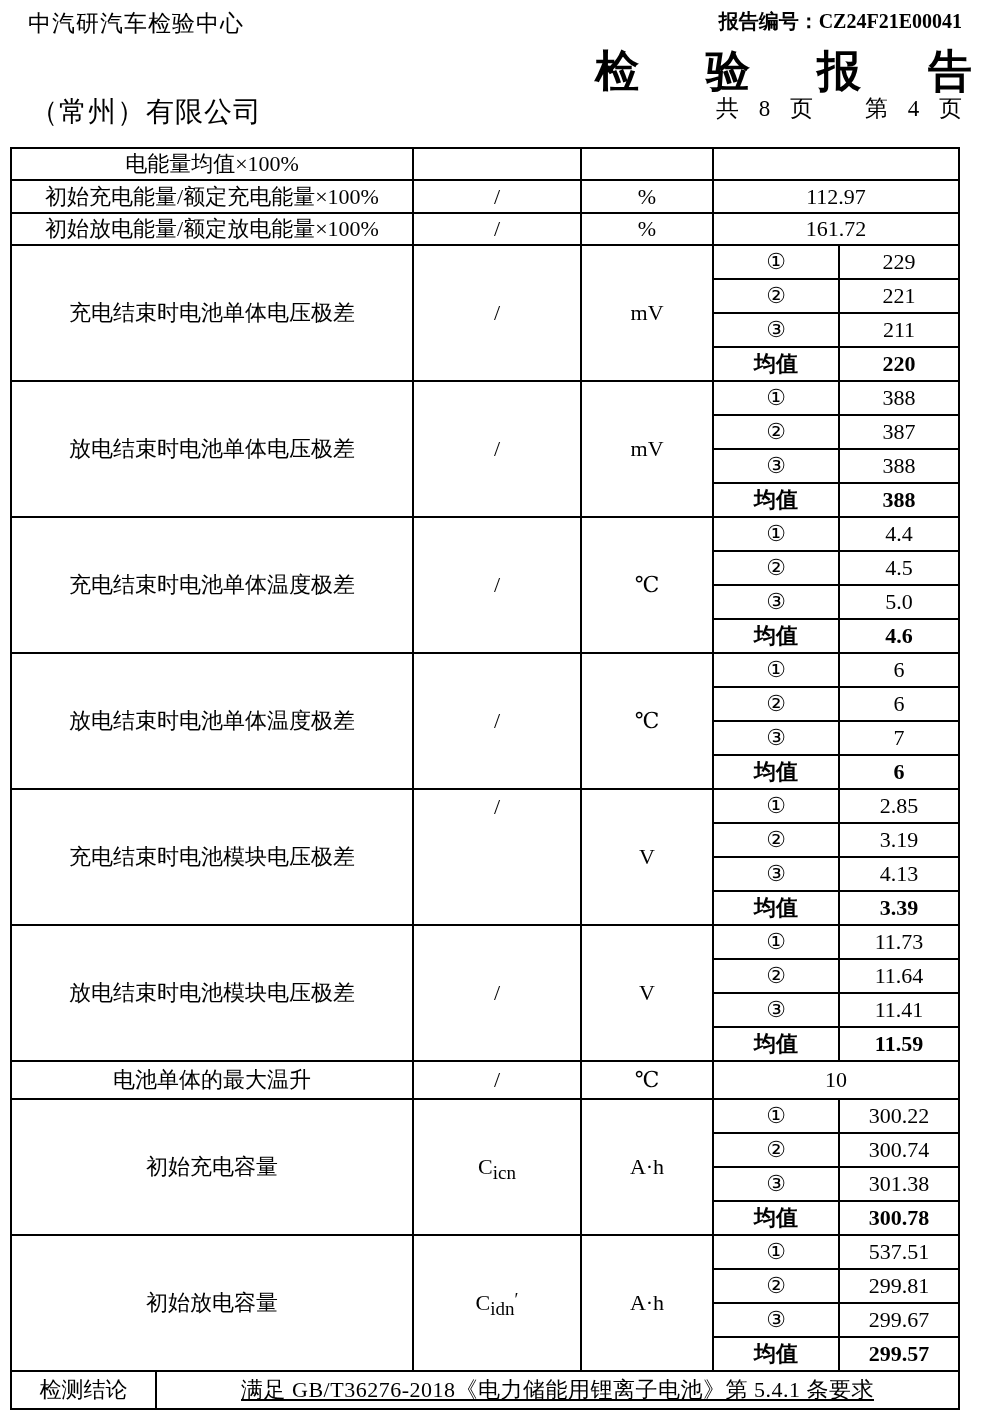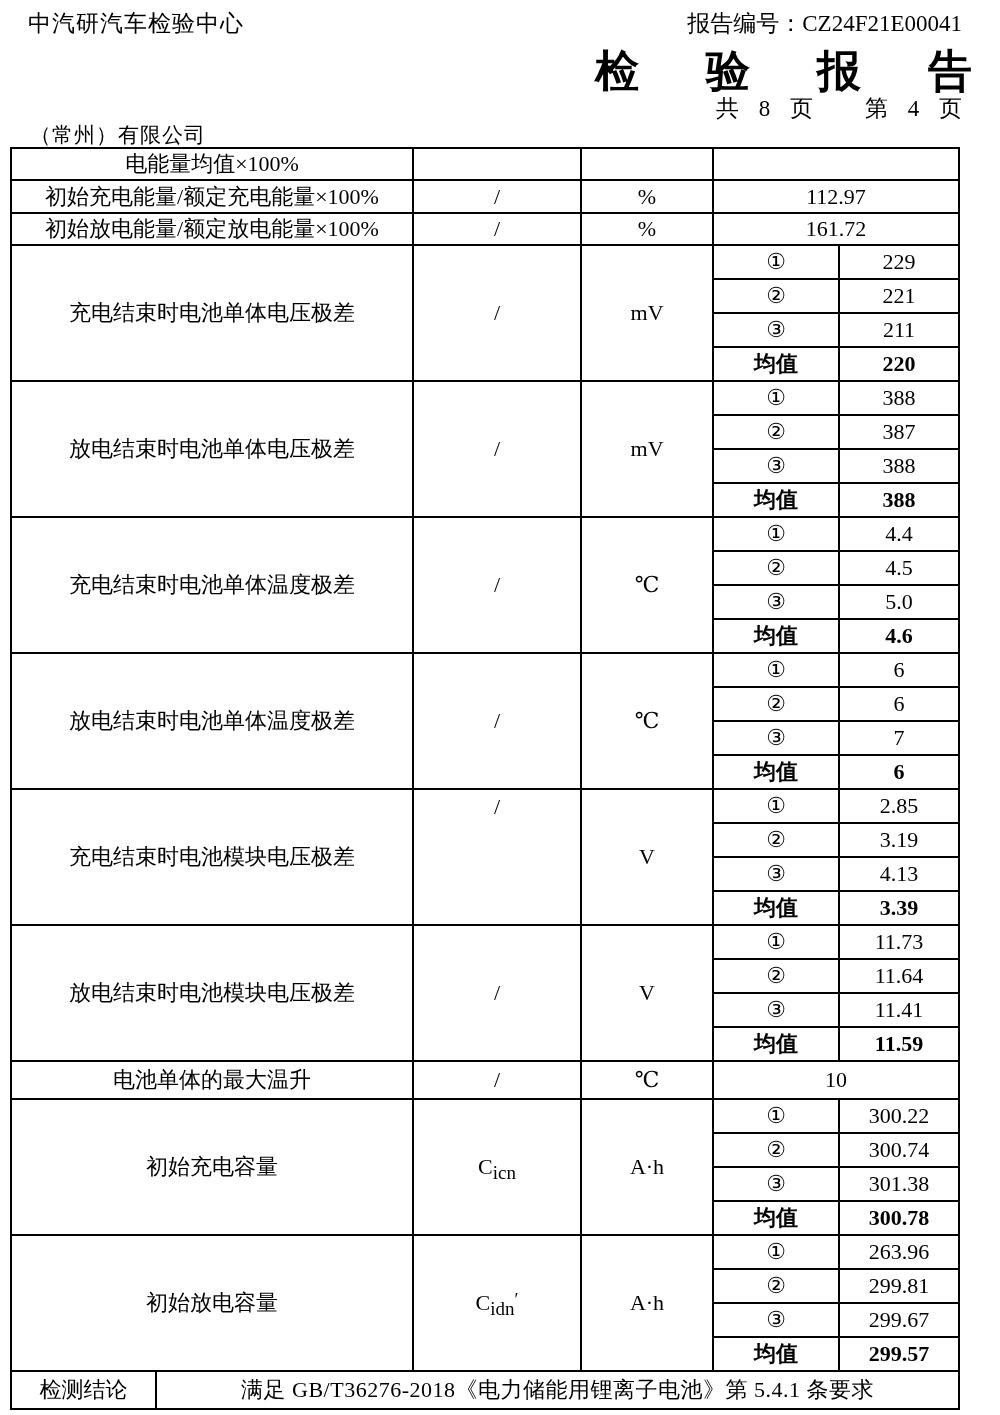--- a/index.html
+++ b/index.html
@@ -12,32 +12,33 @@
     font-family: "Liberation Serif", "DejaVu Serif", serif;
     color: #000;
     overflow: hidden;
   }
   .hdr-top-left {
     position: absolute; left: 28px; top: 8px;
     font-size: 23px; letter-spacing: 1px;
   }
   .hdr-top-right {
     position: absolute; right: 38px; top: 8px;
-    font-size: 23px;
+    font-size: 20px;
+    font-weight: bold;
   }
   .doc-title {
     position: absolute; left: 0; right: 0; top: 42px;
     text-align: right;
     font-size: 44px; font-weight: 600;
     letter-spacing: 28px;
     text-indent: 28px; 
   }
   .hdr-bot-left {
     position: absolute; left: 30px; top: 93px;
-    font-size: 21px; letter-spacing: 1px; margin-top: 28px;
+    font-size: 28px; letter-spacing: 1px;
   }
   .hdr-bot-right {
     position: absolute; right: 38px; top: 93px;
     font-size: 23px;
     display: flex; gap: 52px;
   }
   .hdr-bot-right span { word-spacing: 14px; }
 
   table.report {
     position: absolute; left: 10px; top: 147px;
@@ -53,21 +54,21 @@
     font-size: 22px;
     overflow: hidden;
   }
   
   td.sl, td.sv { border-top-width: 1px; border-bottom-width: 1px; }
   tr.first td.sl, tr.first td.sv { border-top-width: 2px; }
   tr.last  td.sl, tr.last  td.sv { border-bottom-width: 2px; font-weight: bold; }
   td.sl { font-size: 23px; }
   td.sym.top { vertical-align: top; padding-top: 4px; }
   td.concl-label { font-size: 22px; border-radius: 12px; }
-  td.concl-text { text-align: left; padding-left: 16px; font-size: 22px; letter-spacing: 0.5px; }
+  td.concl-text { text-align: left; padding-left: 16px; font-size: 22px; letter-spacing: 0.5px; text-decoration: underline; }
   sub.ss { font-size: 19px; line-height: 0; }
   .prime { font-size: 18px; vertical-align: top; }
 </style>
 </head>
 <body>
 
 <div class="page">
 
   <div class="hdr-top-left">中汽研汽车检验中心</div>
   <div class="hdr-top-right">报告编号：CZ24F21E00041</div>
@@ -255,21 +256,21 @@
       <tr class="last" style="height:34px">
           <td class="sl">均值</td>
           <td class="sv">300.78</td>
         </tr>
 
       <tr class="first" style="height:34px">
         <td class="param" colspan="2" rowspan="4">初始放电容量</td>
         <td class="sym" rowspan="4"><span>C</span><sub class="ss">idn</sub><span class="prime">′</span></td>
         <td class="unit" rowspan="4">A·h</td>
         <td class="sl">①</td>
-        <td class="sv">263.96</td>
+        <td class="sv">537.51</td>
       </tr>
       <tr style="height:34px">
           <td class="sl">②</td>
           <td class="sv">299.81</td>
         </tr>
       <tr style="height:34px">
           <td class="sl">③</td>
           <td class="sv">299.67</td>
         </tr>
       <tr class="last" style="height:34px">

